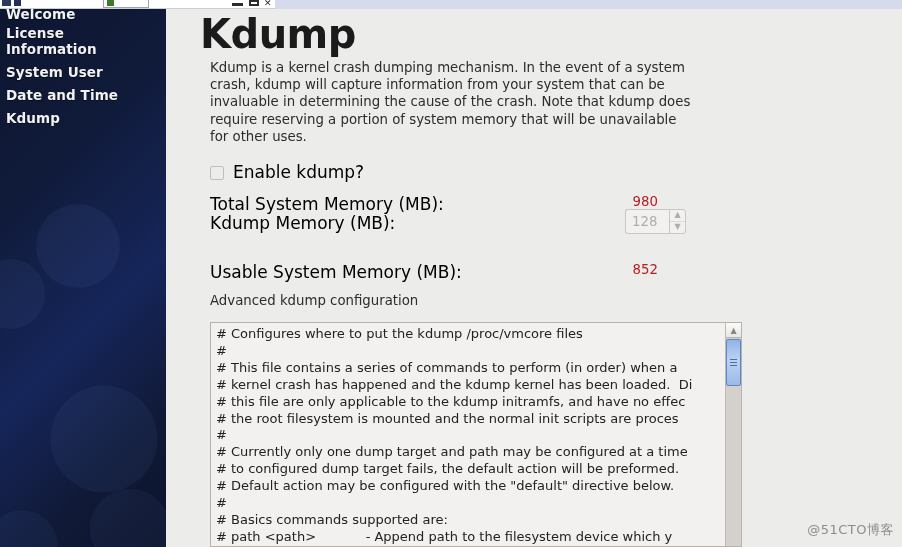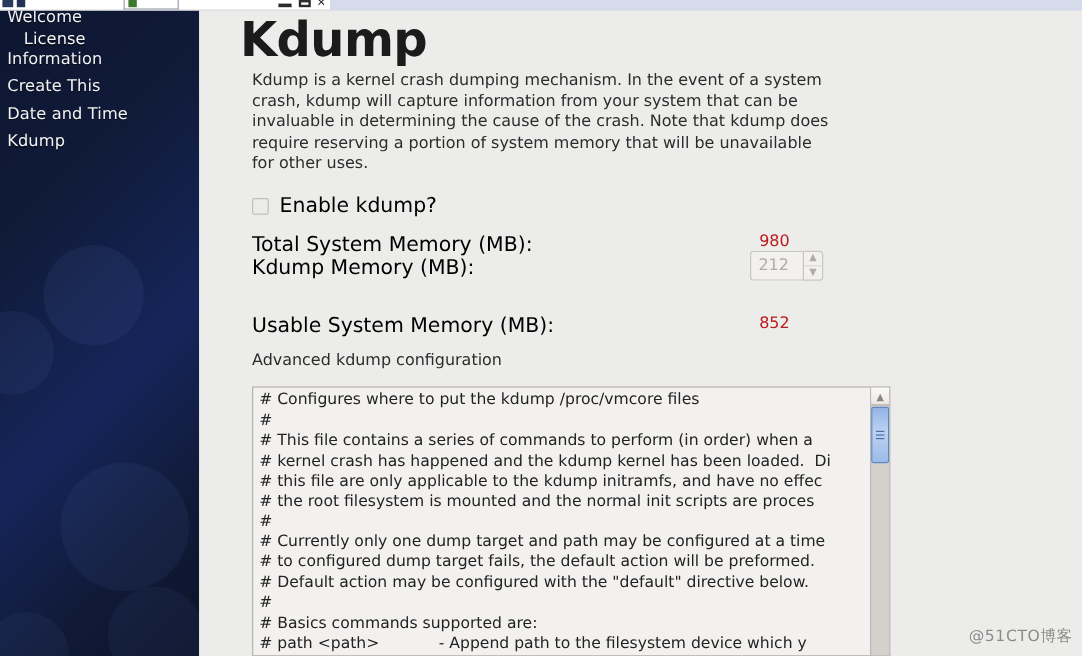--- a/index.html
+++ b/index.html
@@ -89,28 +89,27 @@
       radial-gradient(circle 48px at 78px 237px, rgba(90,120,190,0.10) 0%, rgba(90,120,190,0.10) 86%, rgba(90,120,190,0) 88%),
       radial-gradient(circle 40px at 10px 285px, rgba(90,120,190,0.09) 0%, rgba(90,120,190,0.09) 86%, rgba(90,120,190,0) 88%),
       radial-gradient(circle 60px at 104px 430px, rgba(90,120,190,0.09) 0%, rgba(90,120,190,0.09) 88%, rgba(90,120,190,0) 90%),
       radial-gradient(circle 45px at 130px 520px, rgba(90,120,190,0.08) 0%, rgba(90,120,190,0.08) 88%, rgba(90,120,190,0) 90%),
       radial-gradient(circle 40px at 22px 537px, rgba(90,120,190,0.08) 0%, rgba(90,120,190,0.08) 88%, rgba(90,120,190,0) 90%),
       linear-gradient(135deg, #0d1630 0%, #101b3a 30%, #16255a 58%, #101a38 80%, #0c1329 100%);
     overflow: hidden;
   }
   .nav-item {
     color: #f2f2f2;
-    font-weight: normal;
+    font-weight: bold;
     font-size: 13.5px;
     line-height: 16px;
     padding: 0 0 0 6px;
     letter-spacing: 0.1px;
     text-shadow: 0 1px 0 rgba(0,0,0,0.5);
     white-space: pre-line;
-    text-align: center;
   }
   #nav-welcome   { position: absolute; left: 0; top: -3px;  }
   #nav-license   { position: absolute; left: 0; top: 16px;  }
   #nav-create    { position: absolute; left: 0; top: 55px;  }
   #nav-datetime  { position: absolute; left: 0; top: 78px;  }
   #nav-kdump     { position: absolute; left: 0; top: 101px; }
 
   
   #content {
     position: absolute;
@@ -289,21 +288,21 @@
   <div class="chrome-tab-icon"></div>
   <div class="chrome-minimize"></div>
   <div class="chrome-restore"></div>
   <div class="chrome-close">✕</div>
 </div>
 
 <div id="sidebar">
   <div class="nav-item" id="nav-welcome">Welcome</div>
   <div class="nav-item" id="nav-license">License
 Information</div>
-  <div class="nav-item" id="nav-create">Create This</div>
+  <div class="nav-item" id="nav-create">System User</div>
   <div class="nav-item" id="nav-datetime">Date and Time</div>
   <div class="nav-item" id="nav-kdump">Kdump</div>
 </div>
 
 <div id="content">
 
   <div id="page-title">Kdump</div>
 
   <div id="intro-text">Kdump is a kernel crash dumping mechanism. In the event of a system crash, kdump will capture information from your system that can be invaluable in determining the cause of the crash. Note that kdump does require reserving a portion of system memory that will be unavailable for other uses.</div>
 
@@ -312,21 +311,21 @@
   </div>
 
   <div class="form-row" id="row-total">
     <span class="disabled-label">Total System Memory (MB):</span>
     <span class="val-right">980</span>
   </div>
 
   <div class="form-row" id="row-kmem">
     <span class="disabled-label">Kdump Memory (MB):</span>
     <span id="spinner-wrap">
-      <span id="spin-value">212</span>
+      <span id="spin-value">128</span>
       <span id="spin-buttons">
         <span class="sb up">▲</span>
         <span class="sb down">▼</span>
       </span>
     </span>
   </div>
 
   <div class="form-row" id="row-usable">
     <span class="disabled-label">Usable System Memory (MB):</span>
     <span class="val-right">852</span>

